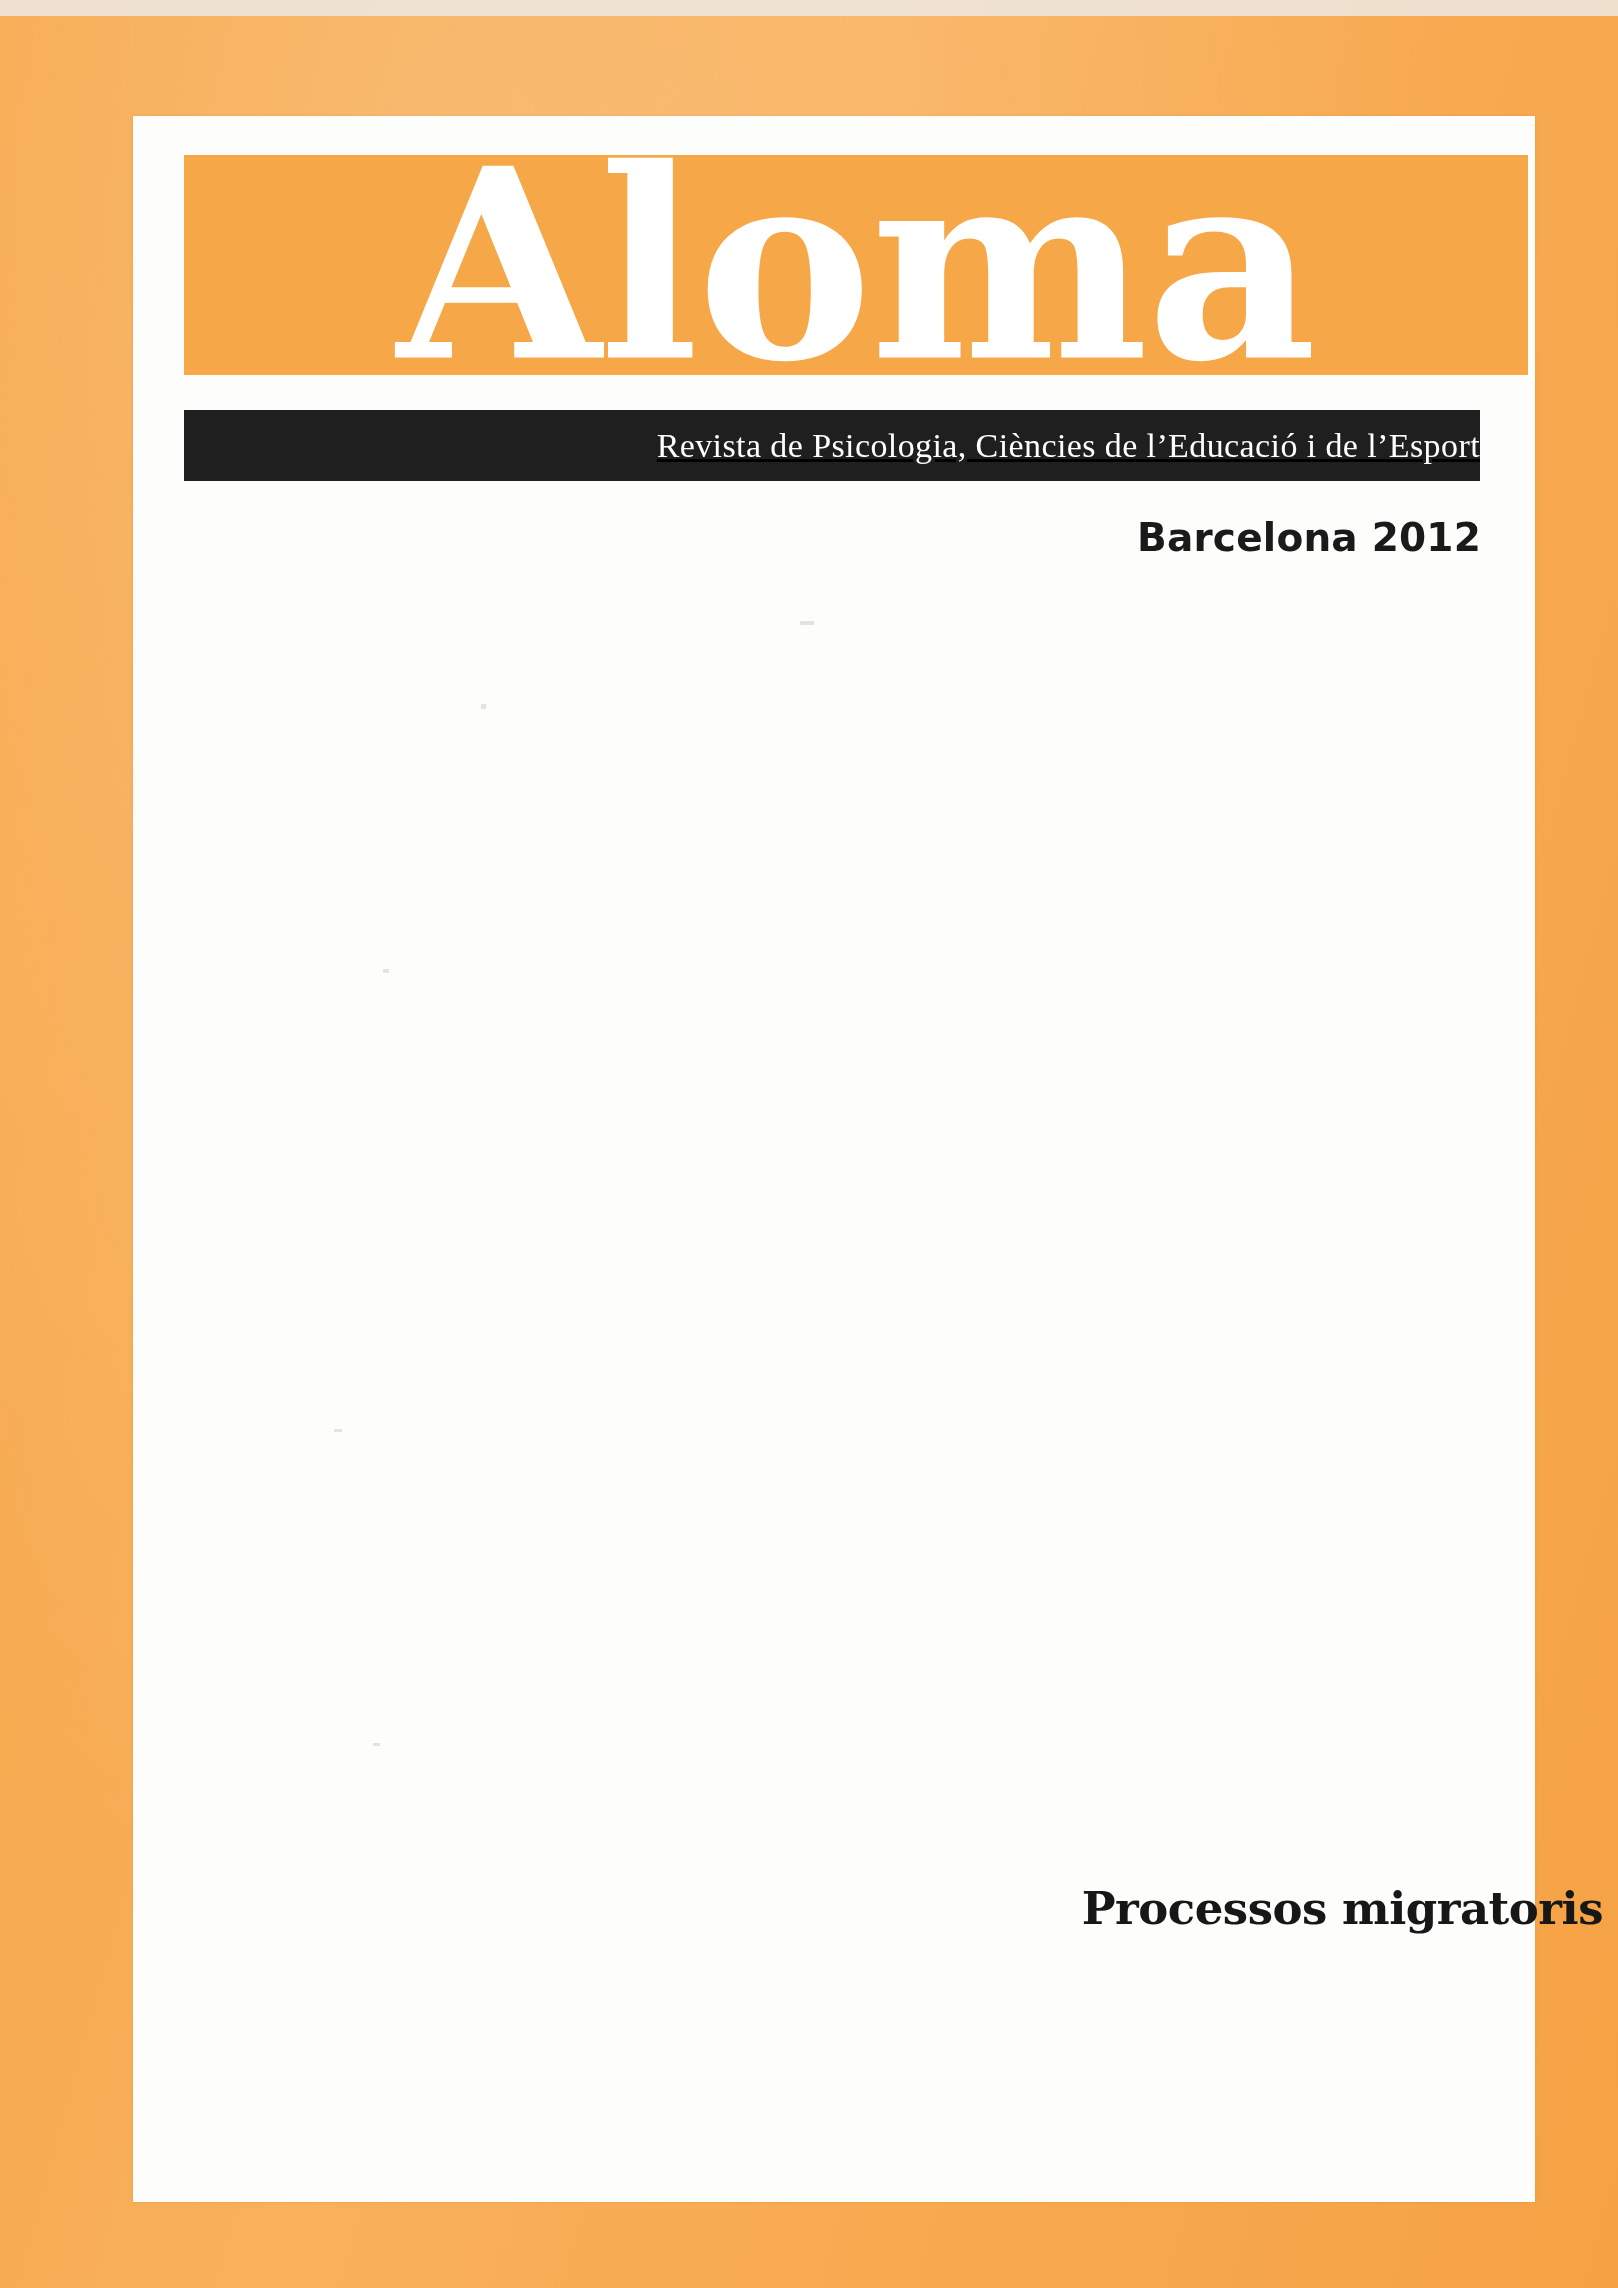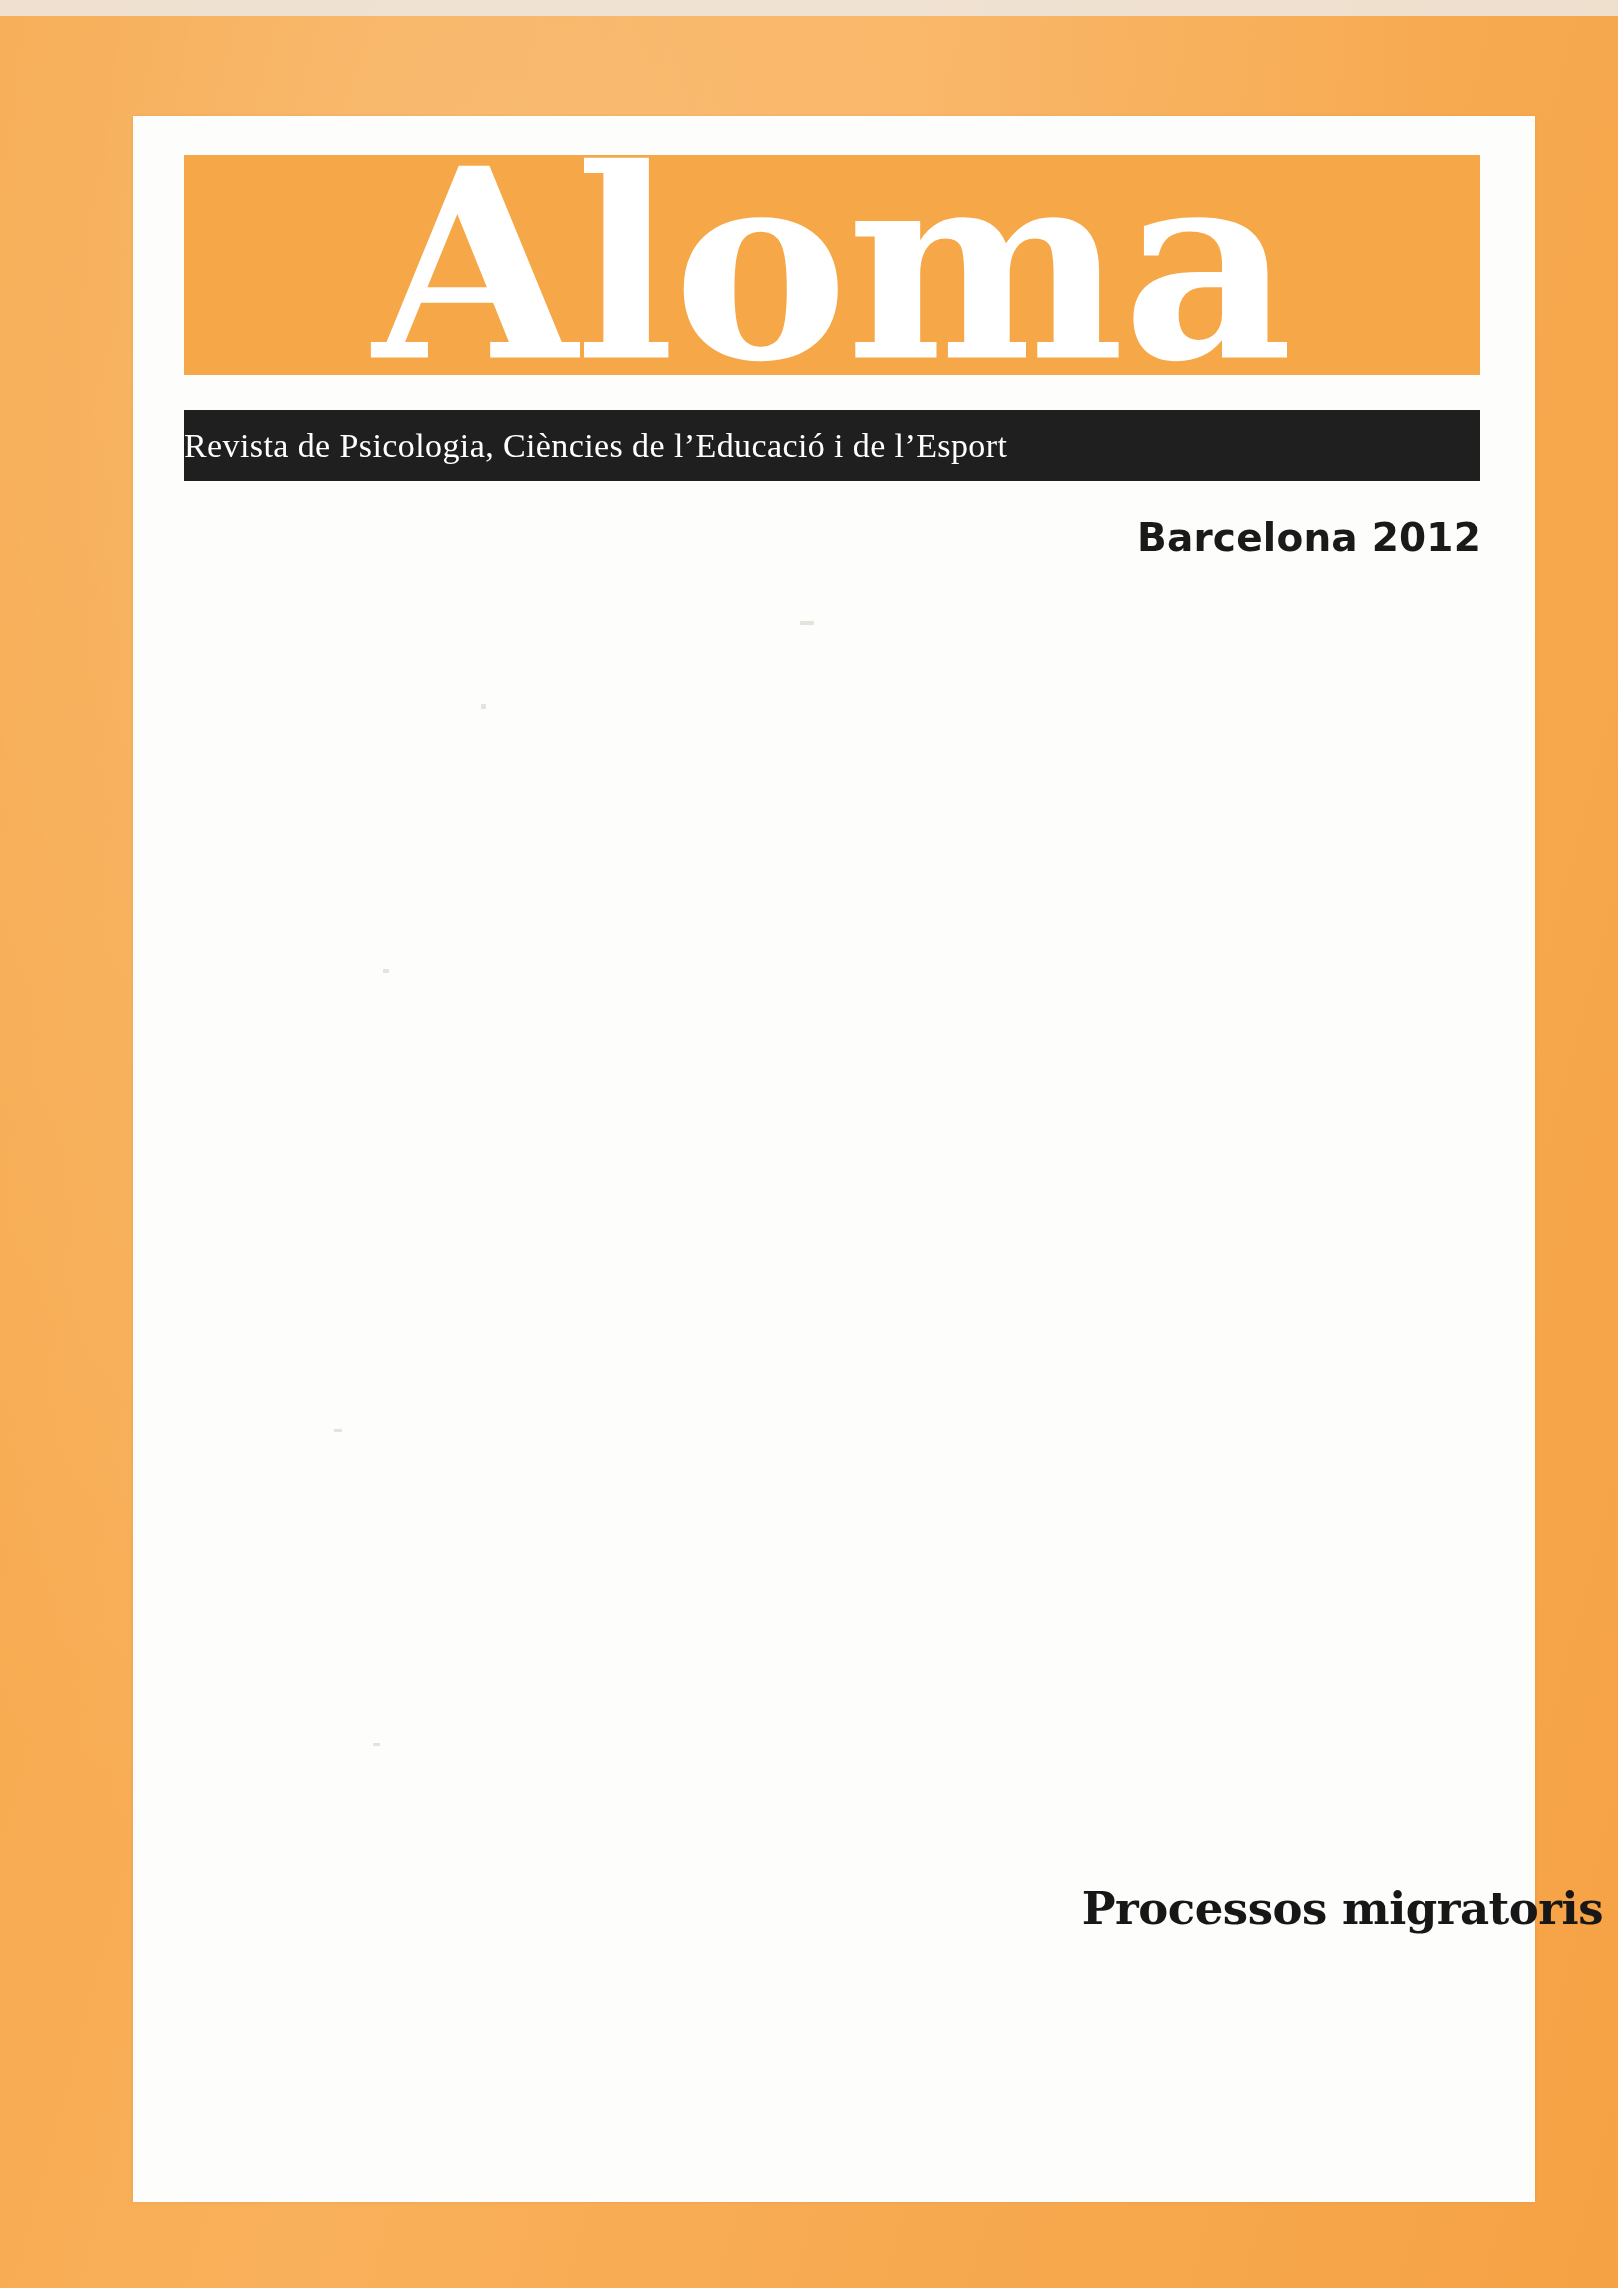--- a/index.html
+++ b/index.html
@@ -52,20 +52,21 @@
   }
   
   .masthead {
     position: absolute;
     left: 184px;
     top: 155px;
     width: 1296px;
     height: 220px;
     background: #f6a849;
     overflow: hidden;
+    padding-left: 48px;
   }
   .masthead-word {
     position: absolute;
     left: 50%;
     top: 50%;
     transform: translate(-50%, -50%);
     width: 100%;
     text-align: center;
     color: #ffffff;
     font-family: "DejaVu Serif", serif;
@@ -78,21 +79,22 @@
   
   .subtitle-band {
     position: absolute;
     left: 184px;
     top: 410px;
     width: 1296px;
     height: 71px;
     background: #201f1f;
     display: flex;
     align-items: center;
-    justify-content: flex-start;
+    justify-content: flex-end;
+    text-decoration: underline;
   }
   .subtitle-text {
     color: #ffffff;
     font-family: "Liberation Serif", serif;
     font-size: 34px;
     letter-spacing: 0.4px;
     white-space: nowrap;
   }
   .place-year {
     position: absolute;

